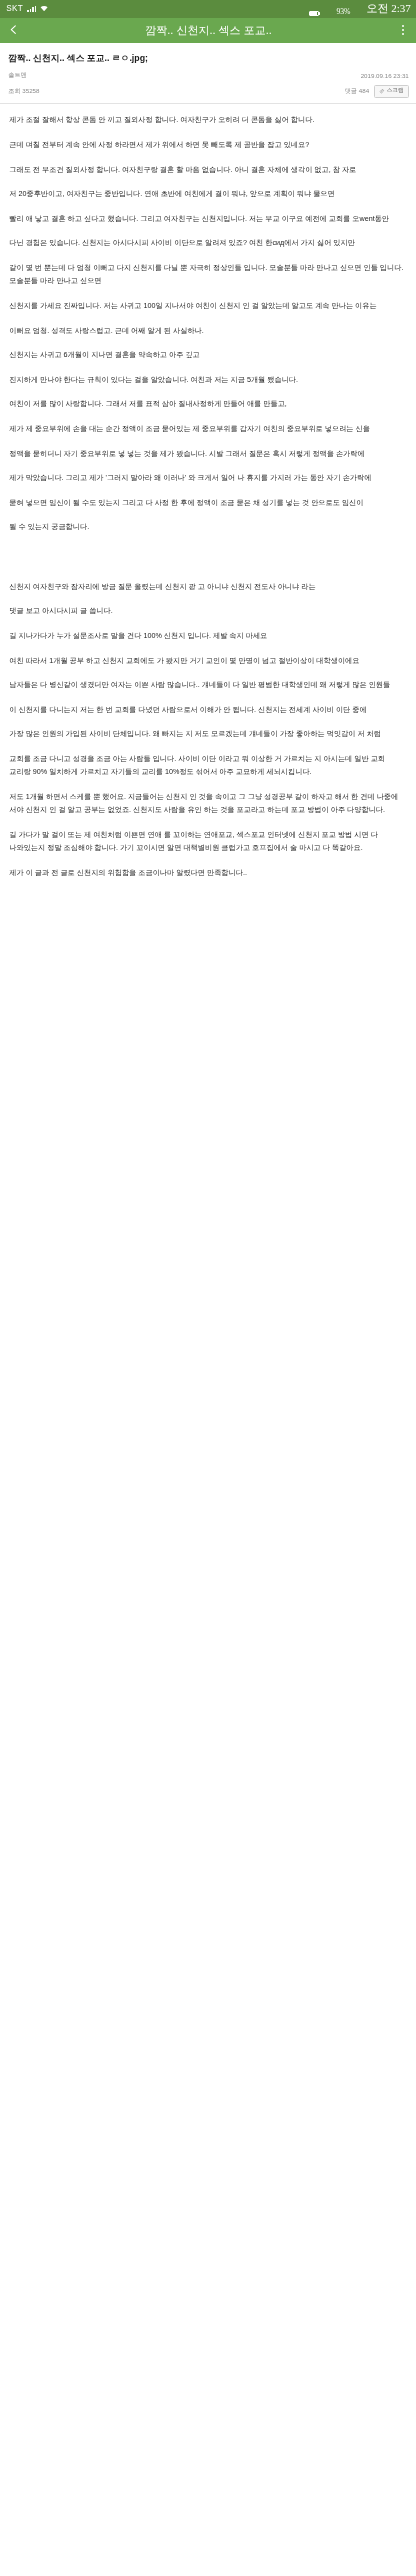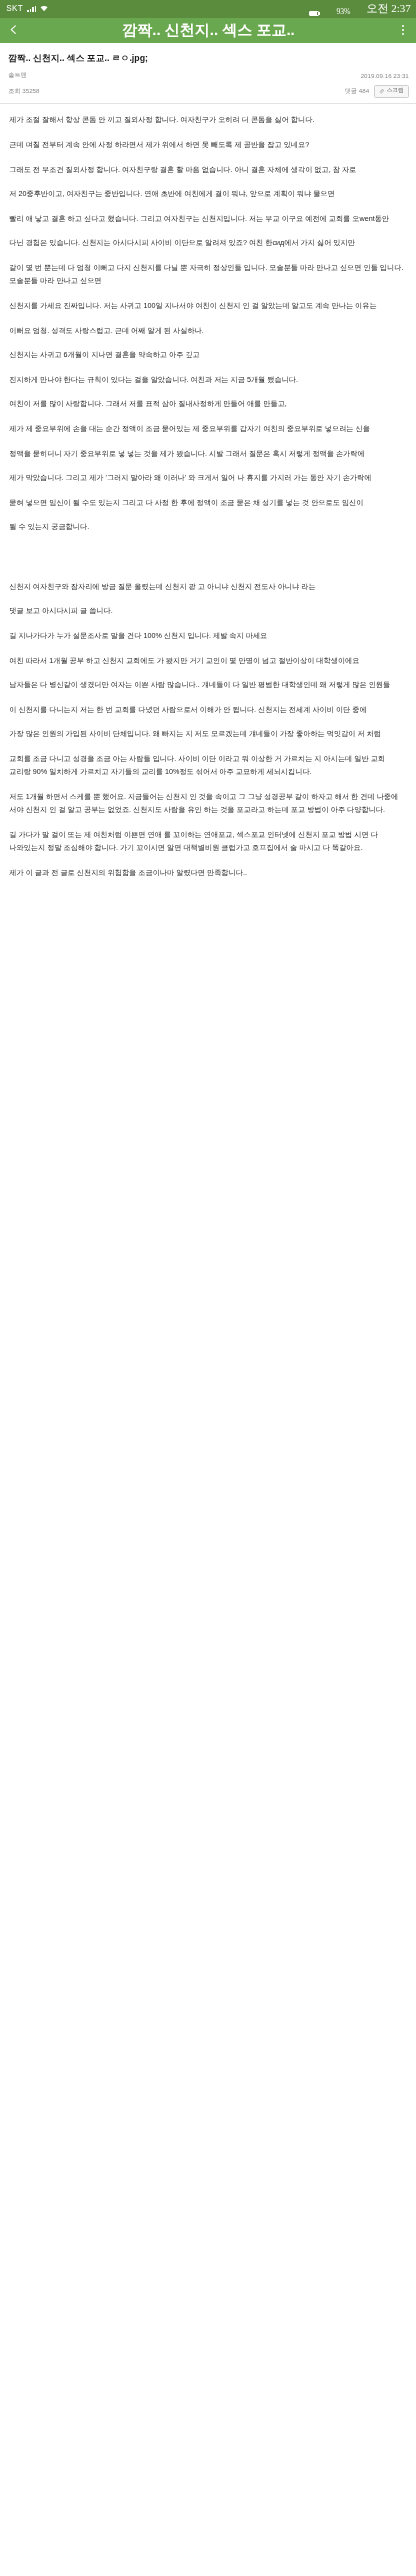--- a/index.html
+++ b/index.html
@@ -108,22 +108,22 @@
     height: 17.5px;
     display: flex;
     align-items: center;
     justify-content: center;
     cursor: pointer;
   }
   .appbar .back svg { display: block; }
   .appbar .title {
     flex: 1;
     text-align: center;
-    font-size: 15px;
-    font-weight: bold;
+    font-size: 11px;
+    font-weight: normal;
     white-space: nowrap;
     overflow: hidden;
     text-overflow: ellipsis;
     padding: 0 2.1px;
   }
   .appbar .menu {
     width: 17.5px;
     height: 17.5px;
     display: flex;
     flex-direction: column;

